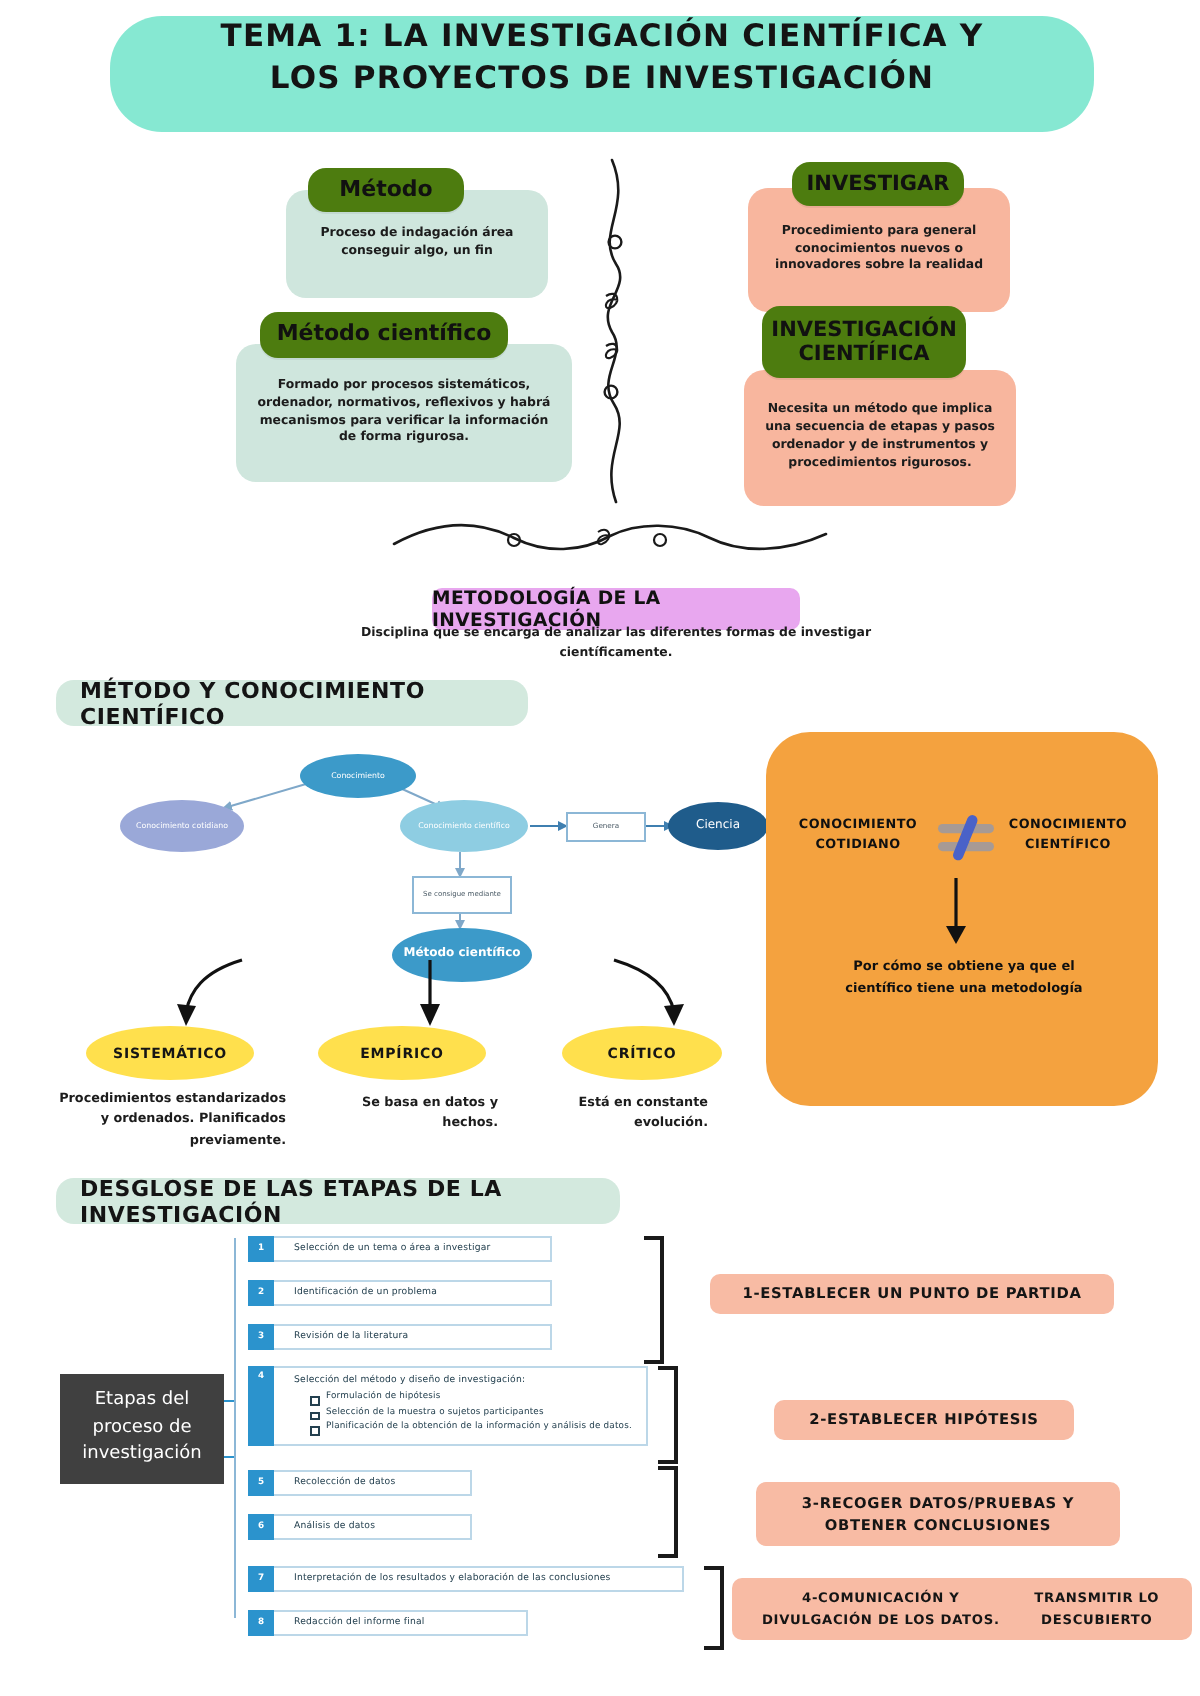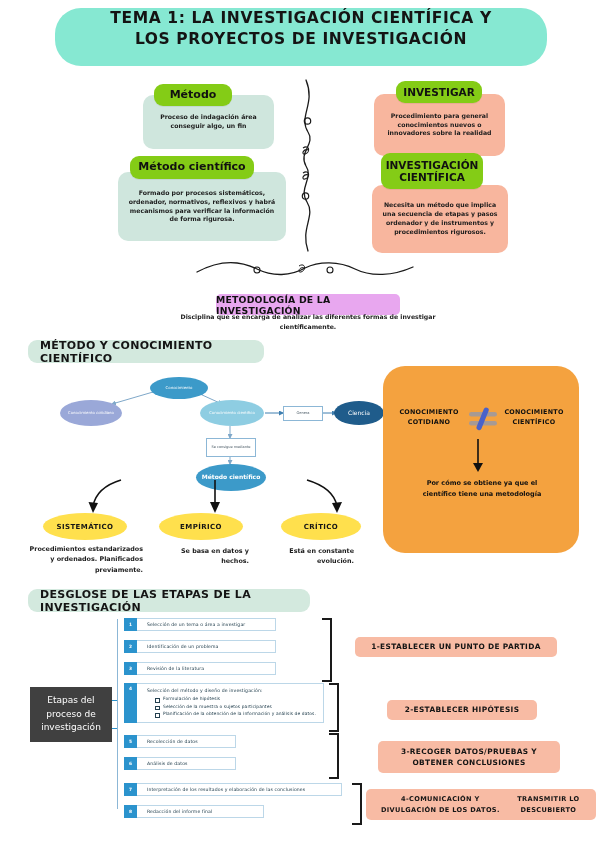--- a/index.html
+++ b/index.html
@@ -18,21 +18,21 @@
     display:flex;align-items:flex-start;justify-content:center;
     text-align:center;
   }
   #header .ttl{
     font-size:15.5px;font-weight:700;letter-spacing:.6px;line-height:1.35;
     color:#141414;
   }
 
   
   .chip{
-    border-radius:9px;background:#84cc16;
+    border-radius:9px;background:#4d7c0f;
     display:flex;align-items:center;justify-content:center;text-align:center;
     font-weight:700;color:#111;padding:2px 8px;line-height:1.15;
     box-shadow:0 1px 0 rgba(0,0,0,.06);
   }
   .card{
     border-radius:10px;display:flex;align-items:center;justify-content:center;
     text-align:center;padding:6px 8px;line-height:1.45;
     font-size:6.2px;font-weight:700;color:#1c1c1c;
   }
   .card.mint{background:#cfe6dd;}

